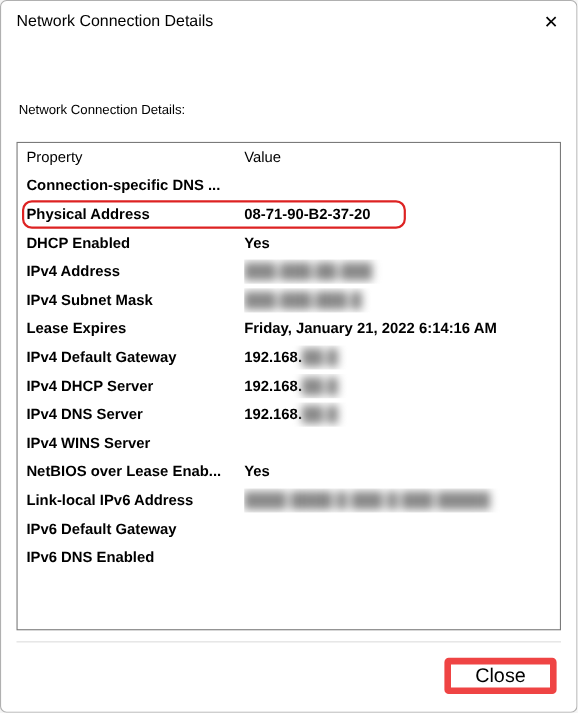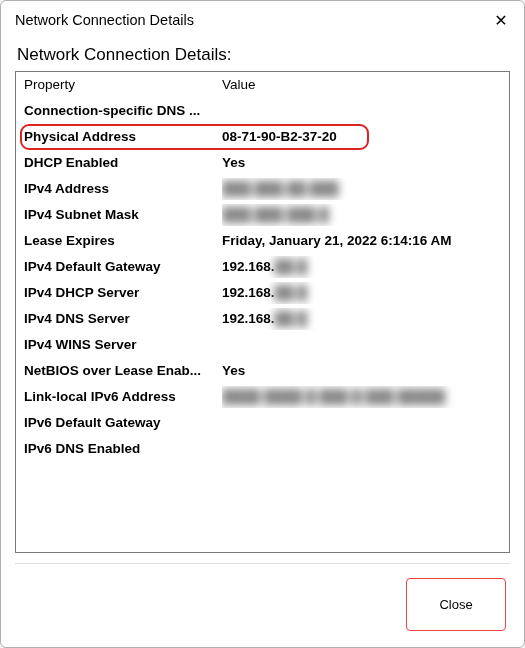--- a/index.html
+++ b/index.html
@@ -27,24 +27,25 @@
     font-size: 14.5px;
   }
   .titlebar .close {
     width: 18px; height: 18px;
     display: flex; align-items: center; justify-content: center;
     font-size: 16px;
     cursor: pointer;
   }
   .section-label {
     padding: 8px 16px 6px 16px;
-    font-size: 17px;
+    font-size: 12px;
+    margin-top: 48px;
   }
   .table-box {
-    margin: 0 14px 10px 14px;
+    margin: 16px 14px 10px 14px;
     border: 1px solid #7a7a7a;
     height: 498px;
     overflow: hidden;
     background: #fff;
   }
   .row {
     display: flex;
     padding: 2px 6px 2px 6px;
     line-height: 22px;
     font-size: 13.5px;
@@ -83,26 +84,26 @@
     margin: 0 14px;
     border-top: 1px solid #ddd;
   }
   .footer {
     display: flex;
     justify-content: flex-end;
     padding: 14px 18px 16px 14px;
   }
   .btn {
     min-width: 100px;
-    padding: 18px 22px;
-    border: 1px solid #ef4444;
+    padding: 0 22px;
+    border: 6px solid #ef4444;
     border-radius: 4px;
     background: #fff;
     color: #000;
-    font-size: 13px;
+    font-size: 18px;
     cursor: pointer;
   }
 </style>
 </head>
 <body>
 
 <div class="window">
 
   <div class="titlebar">
     <div>Network Connection Details</div>

